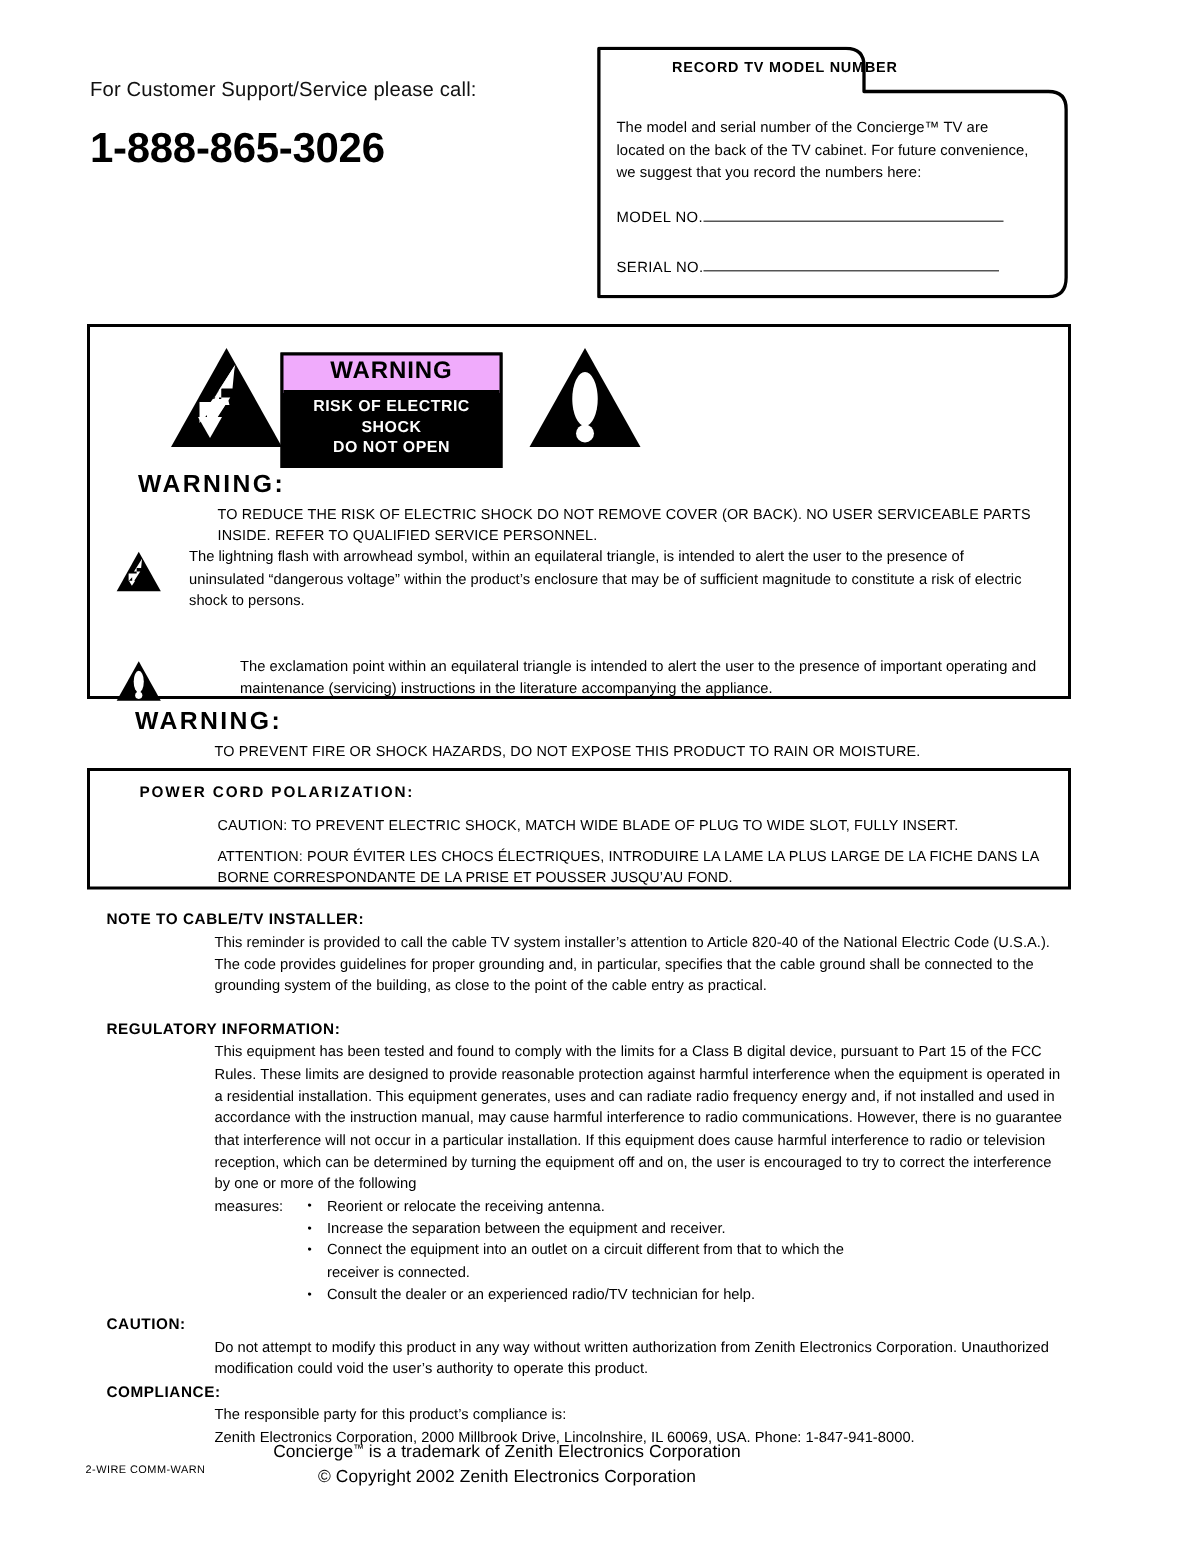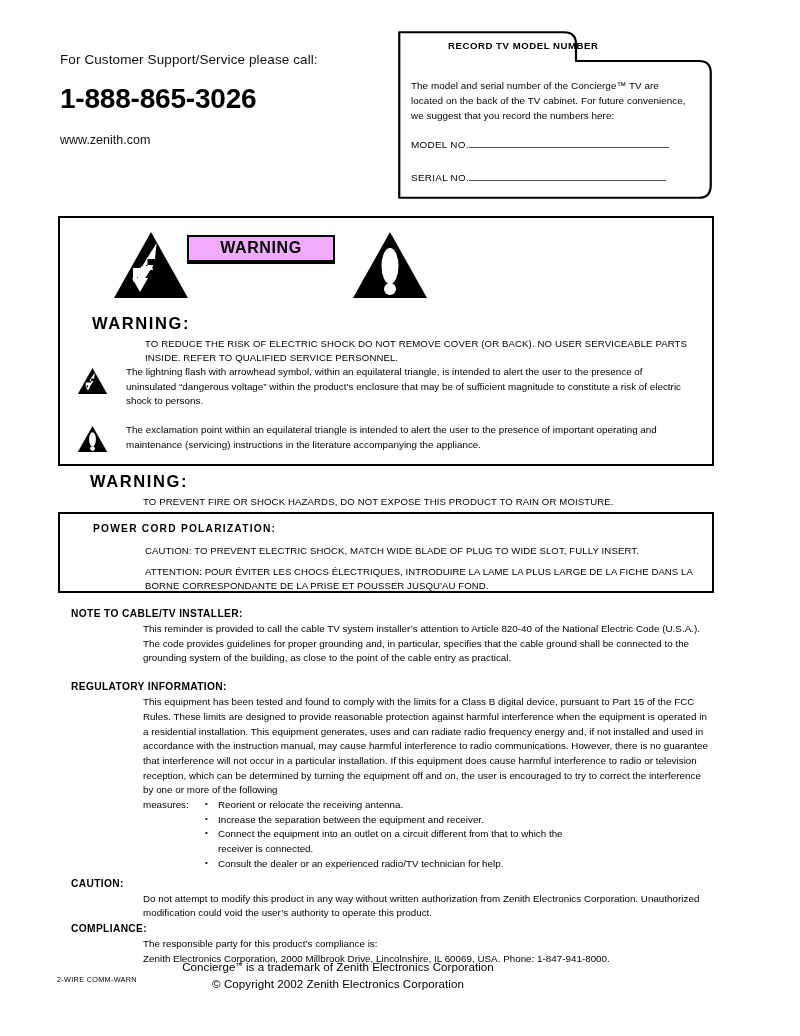--- a/index.html
+++ b/index.html
@@ -201,22 +201,23 @@
     padding-left: 18px;
   }
   .note-row.bolt {
     left: 4px;
     top: 147px;
     width: 648px;
   }
   .note-row.bolt .txt { width: 568px; }
   .note-row.excl {
     left: 4px;
-    top: 205px;
+    top: 220px;
     width: 648px;
+    gap: 34px;
   }
   .note-row.excl .txt { width: 568px; }
 
   
   .warn2 {
     position: absolute;
     left: 58px;
     top: 472px;
     width: 660px;
   }
@@ -358,21 +359,20 @@
 </head>
 <body>
 
 <div class="page">
 
   <div class="top-area">
 
     <div class="support-block">
       <div class="support-call">For Customer Support/Service please call:</div>
       <div class="support-phone">1-888-865-3026</div>
-      <div class="support-web">www.zenith.com</div>
     </div>
 
     <div class="record-box">
       <svg viewBox="0 0 314 168">
         <path d="M 1.25,1.25 L 166,1.25 Q 178,1.25 178,13 L 178,30 L 301,30 Q 312.75,30 312.75,41.75 L 312.75,154 Q 312.75,166.75 301,166.75 L 1.25,166.75 Z" fill="#ffffff" stroke="#000000" stroke-width="2.2" stroke-linejoin="round"></path>
       </svg>
       <div class="record-title">RECORD TV MODEL NUMBER</div>
       <div class="record-body">The model and serial number of the Concierge™ TV are located on the back of the TV cabinet. For future convenience, we suggest that you record the numbers here:</div>
       <div class="record-field model"><span>MODEL NO.</span><span class="rule"></span></div>
       <div class="record-field serial"><span>SERIAL NO.</span><span class="rule"></span></div>
@@ -388,20 +388,24 @@
           <path d="M 46,14 L 28,40 L 38,40 L 26,58 L 26,46 L 21,52 L 21,38 L 34,38 L 34,30 Z" fill="#ffffff"></path>
           <path d="M 45,13 L 30,36 L 40,36 L 41,40 L 27,40 L 44,16 Z" fill="#ffffff"></path>
           <polygon points="44.5,13.5 31,35 41.5,35 28,56 28,44.5 22,51 22,38.5 35.5,38.5 35.5,29 43,29" fill="#ffffff"></polygon>
           <polygon points="28,62 20,48 36,48" fill="#ffffff"></polygon>
           <polygon points="27.5,59 22.5,50.5 33,50.5" fill="#ffffff"></polygon>
         </svg>
       </div>
 
       <div class="warn-plate">
         <div class="warn-plate-top">WARNING</div>
+        <div class="warn-plate-bot">
+          <div>RISK OF ELECTRIC SHOCK</div>
+          <div>DO NOT OPEN</div>
+        </div>
       </div>
 
       <div class="sym-excl">
         <svg width="78" height="70" viewBox="0 0 78 70">
           <polygon points="39,2 76,68 2,68" fill="#000000"></polygon>
           <ellipse cx="39" cy="36" rx="8.5" ry="18" fill="#ffffff"></ellipse>
           <circle cx="39" cy="59" r="6" fill="#ffffff"></circle>
         </svg>
       </div>
     </div>

